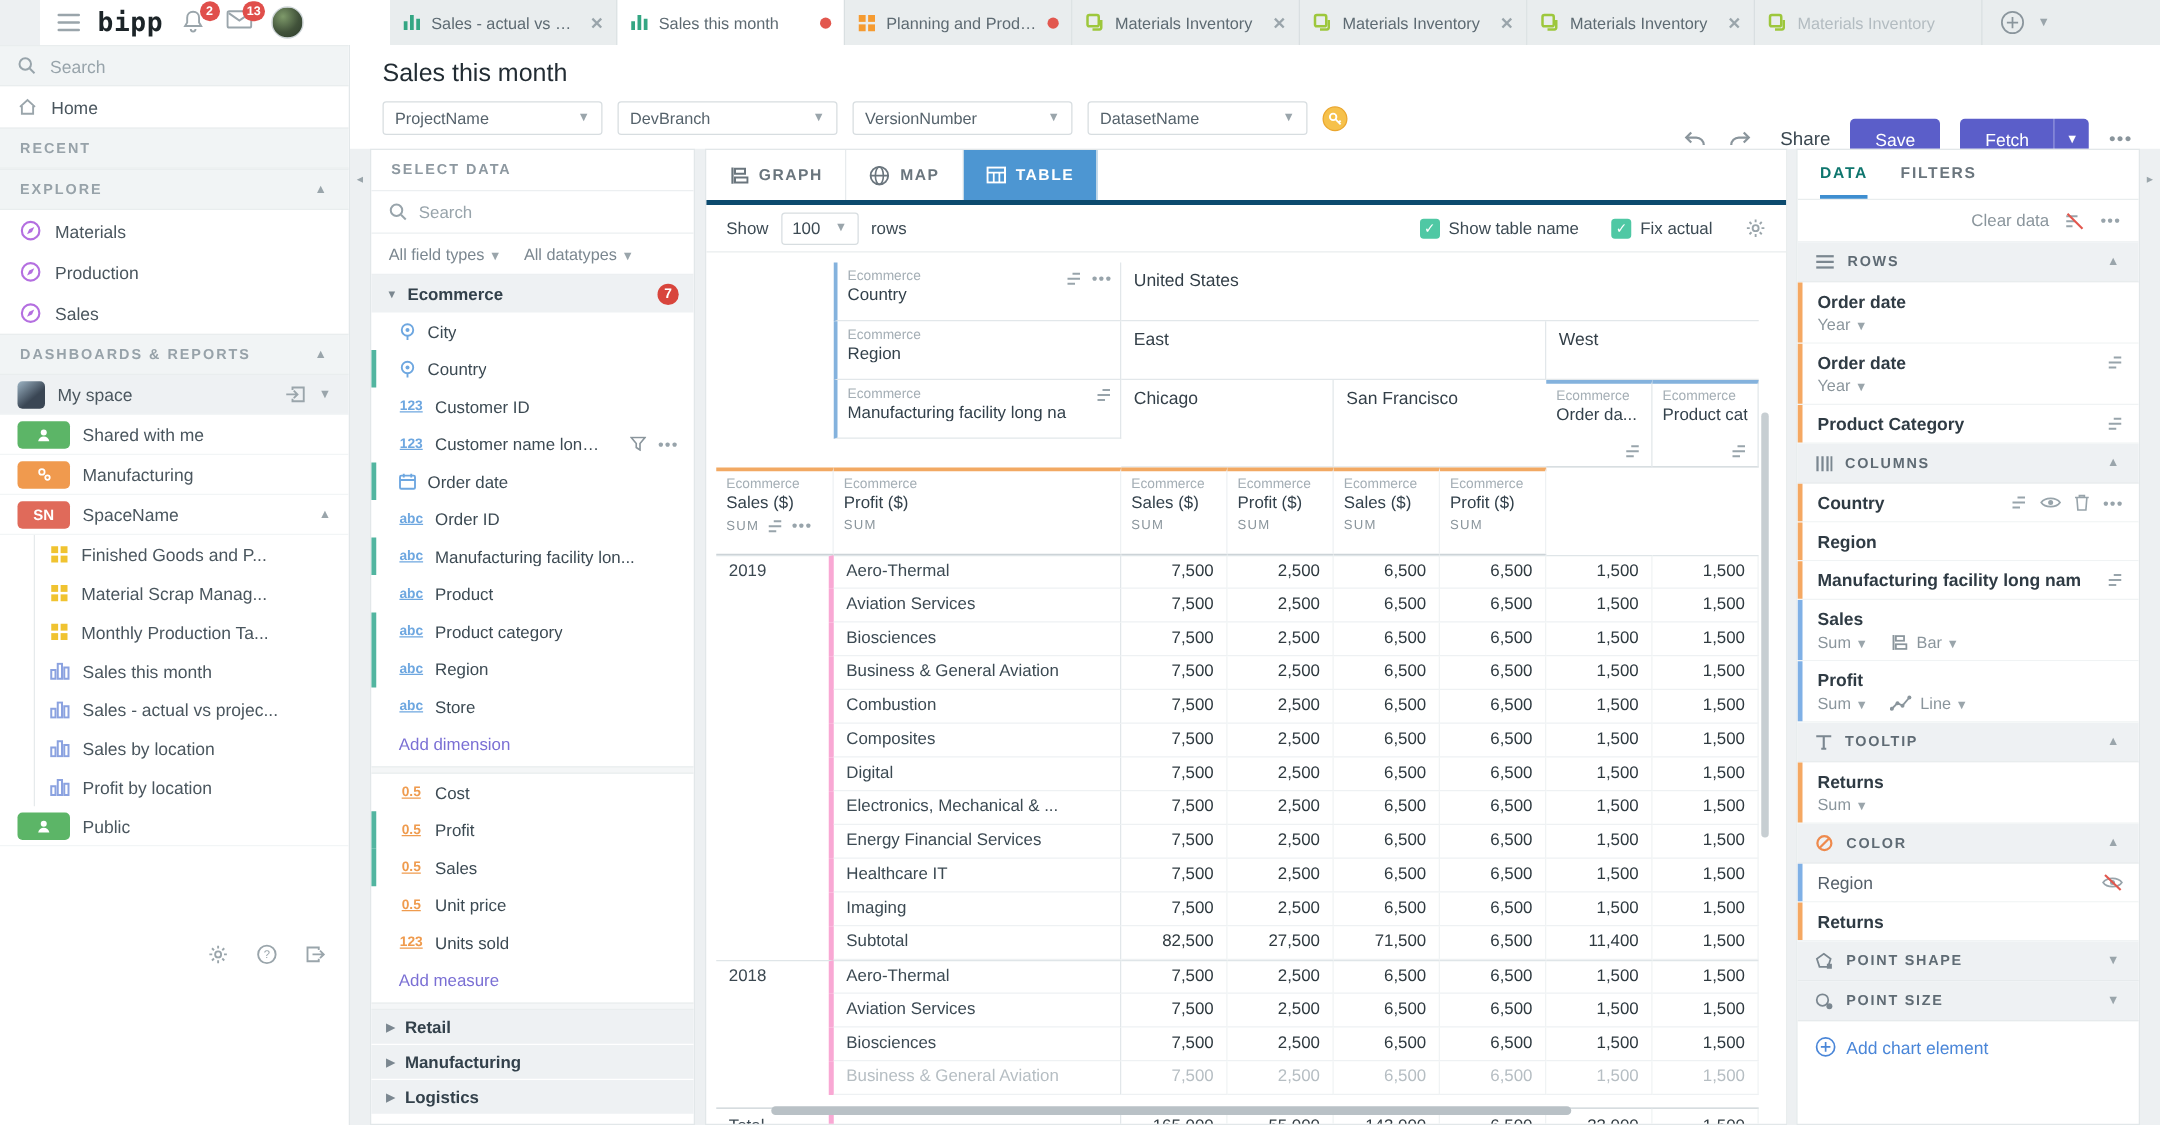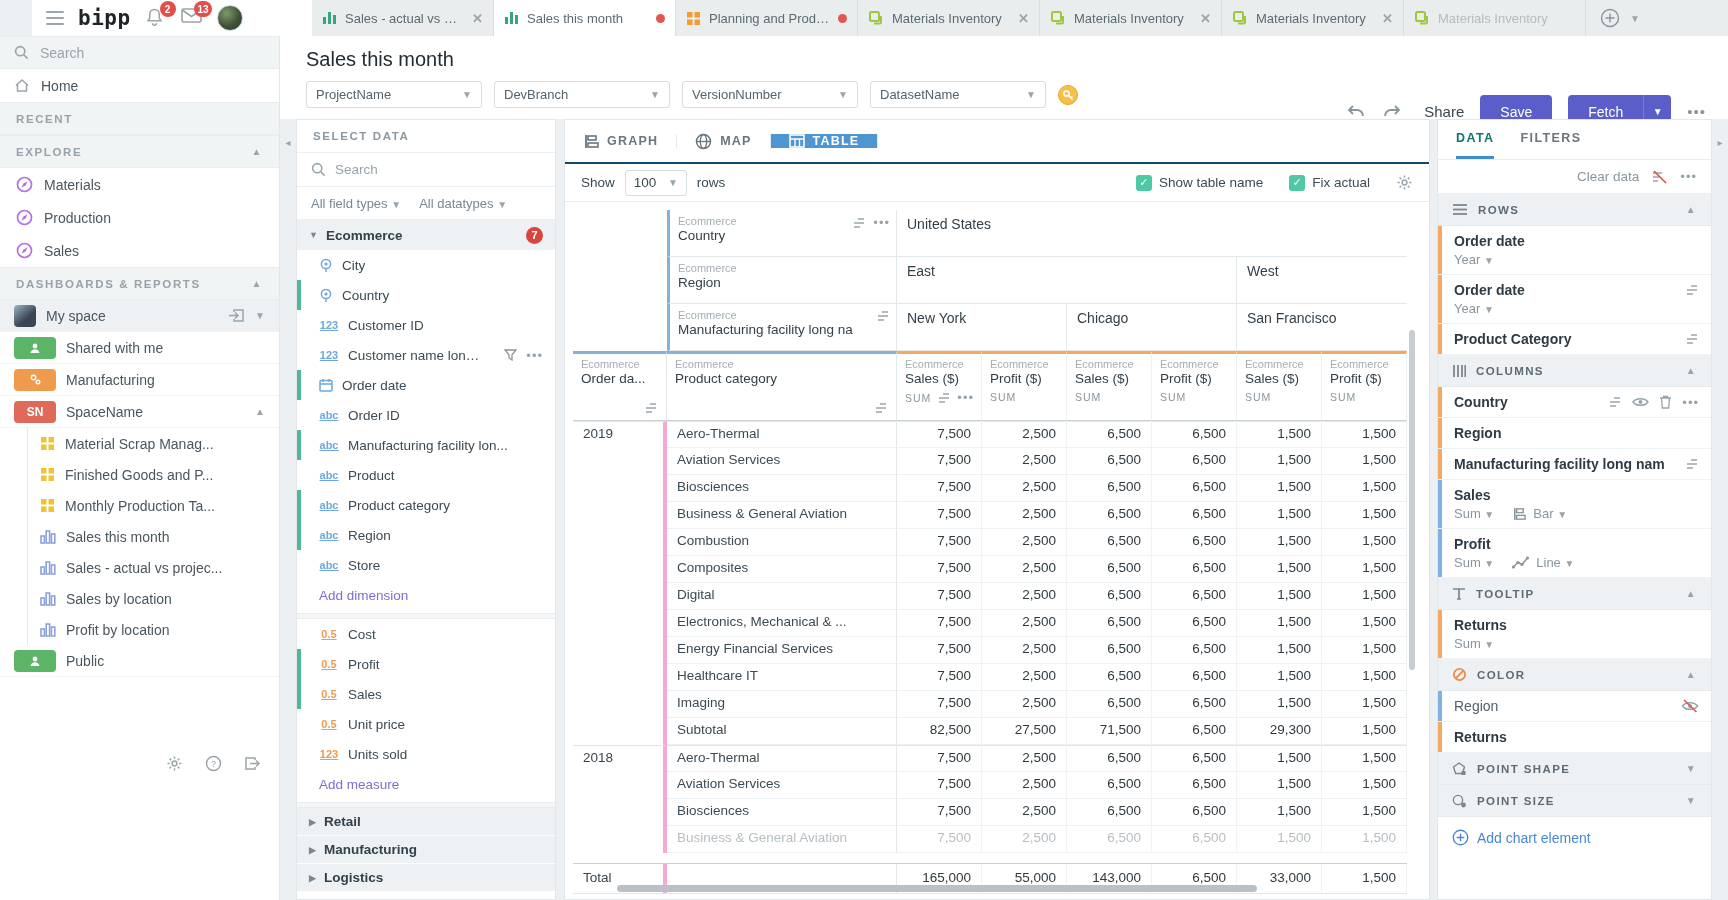--- a/index.html
+++ b/index.html
@@ -62,21 +62,21 @@
   .field{position:relative;height:30px;display:flex;align-items:center;gap:9px;padding:0 12px 0 22px;cursor:pointer;}
   .field.sel::before{content:"";position:absolute;left:0;top:0;bottom:0;width:4px;background:#52b5a0;}
   .ficon{width:20px;flex:none;text-align:center;color:#6ea7e0;font-size:11px;font-weight:700;text-decoration:underline;}
   .ficon.orange{color:#ef9b4e;}
   .flabel{white-space:nowrap;overflow:hidden;text-overflow:ellipsis;color:#3c4a53;}
   .addlink{color:#7a6fd4;padding:8px 12px 10px 22px;cursor:pointer;}
   .sddiv{height:6px;background:#f4f6f7;border-top:1px solid #e9edee;border-bottom:1px solid #e9edee;}
   .ogroup{height:28px;display:flex;align-items:center;gap:8px;background:#eef1f3;padding:0 12px;font-weight:700;color:#33414b;border-bottom:1px solid #fff;cursor:pointer;}
   
   #main{position:absolute;left:564px;top:119px;width:866px;bottom:0;background:#fff;border:1px solid #e2e7e9;overflow:hidden;}
-  #viewtabs{height:44px;display:flex;border-bottom:2px solid #0c4a6e;align-items:center;}
+  #viewtabs{height:44px;display:flex;border-bottom:4px solid #0c4a6e;}
   .vtab{display:flex;align-items:center;gap:8px;padding:0 18px;border-right:1px solid #e7ebed;font-size:12.5px;letter-spacing:1.2px;color:#6a757d;font-weight:600;cursor:pointer;}
   .vtab.active{background:#4d96d2;color:#fff;}
   #optrow{height:38px;display:flex;align-items:center;padding:0 16px;border-bottom:1px solid #e9edee;font-size:13.5px;color:#3c4a53;}
   .showsel{width:62px;height:26px;border:1px solid #d7dde0;border-radius:3px;display:flex;align-items:center;justify-content:space-between;padding:0 8px;margin:0 10px;cursor:pointer;}
   .ckbox{width:16px;height:16px;border-radius:3px;background:#4fc8a4;color:#fff;font-size:11px;display:flex;align-items:center;justify-content:center;margin-right:7px;}
   .optlab{margin-right:26px;}
   
   #tablewrap{position:relative;padding:8px 0 0 8px;}
   .tgrid{display:grid;grid-template-columns:94px 230px repeat(6,85px);width:834px;}
   .pcellempty{background:#fff;}
@@ -345,34 +345,34 @@
         <span class="ni">
           <svg width="15" height="15" viewBox="0 0 15 15">
             <g fill="#f0c330">
               <rect x="1" y="1" width="5.5" height="5.5"></rect>
               <rect x="8.5" y="1" width="5.5" height="5.5"></rect>
               <rect x="1" y="8.5" width="5.5" height="5.5"></rect>
               <rect x="8.5" y="8.5" width="5.5" height="5.5"></rect>
             </g>
           </svg>
         </span>
-        <span>Material Scrap Manag...</span>
+        <span>Finished Goods and P...</span>
       </div>
       <div class="subitem">
         <span class="ni">
           <svg width="15" height="15" viewBox="0 0 15 15">
             <g fill="#f0c330">
               <rect x="1" y="1" width="5.5" height="5.5"></rect>
               <rect x="8.5" y="1" width="5.5" height="5.5"></rect>
               <rect x="1" y="8.5" width="5.5" height="5.5"></rect>
               <rect x="8.5" y="8.5" width="5.5" height="5.5"></rect>
             </g>
           </svg>
         </span>
-        <span>Finished Goods and P...</span>
+        <span>Material Scrap Manag...</span>
       </div>
       <div class="subitem">
         <span class="ni">
           <svg width="15" height="15" viewBox="0 0 15 15">
             <g fill="#f0c330">
               <rect x="1" y="1" width="5.5" height="5.5"></rect>
               <rect x="8.5" y="1" width="5.5" height="5.5"></rect>
               <rect x="1" y="8.5" width="5.5" height="5.5"></rect>
               <rect x="8.5" y="8.5" width="5.5" height="5.5"></rect>
             </g>
@@ -728,21 +728,20 @@
               <svg width="14" height="12" viewBox="0 0 14 12">
                 <g stroke="#98a4ab" stroke-width="1.5">
                   <line x1="6" y1="2" x2="12" y2="2"></line>
                   <line x1="2" y1="6" x2="12" y2="6"></line>
                   <line x1="2" y1="10" x2="8" y2="10"></line>
                 </g>
               </svg>
             </span>
           </div>
         </div>
-        <div class="pval vb" style="grid-column: span 2;"><span>New York</span></div>
         <div class="pval vb" style="grid-column: span 2;"><span>Chicago</span></div>
         <div class="pval" style="grid-column: span 2;"><span>San Francisco</span></div>
         <div class="hcell dim">
           <div class="pgroup">Ecommerce</div>
           <div class="pfield">Order da...</div>
           <span class="hsort">
             <svg width="14" height="12" viewBox="0 0 14 12">
               <g stroke="#98a4ab" stroke-width="1.5">
                 <line x1="6" y1="2" x2="12" y2="2"></line>
                 <line x1="2" y1="6" x2="12" y2="6"></line>
@@ -928,21 +927,21 @@
           <div class="vcell">1,500</div>
           <div class="vcell">1,500</div>
         </div>
         <div class="trow">
           <div class="ycell"></div>
           <div class="ccell">Subtotal</div>
           <div class="vcell">82,500</div>
           <div class="vcell">27,500</div>
           <div class="vcell">71,500</div>
           <div class="vcell">6,500</div>
-          <div class="vcell">29,300</div>
+          <div class="vcell">11,400</div>
           <div class="vcell">1,500</div>
         </div>
         <div class="trow gfirst">
           <div class="ycell">2018</div>
           <div class="ccell">Aero-Thermal</div>
           <div class="vcell">7,500</div>
           <div class="vcell">2,500</div>
           <div class="vcell">6,500</div>
           <div class="vcell">6,500</div>
           <div class="vcell">1,500</div>

